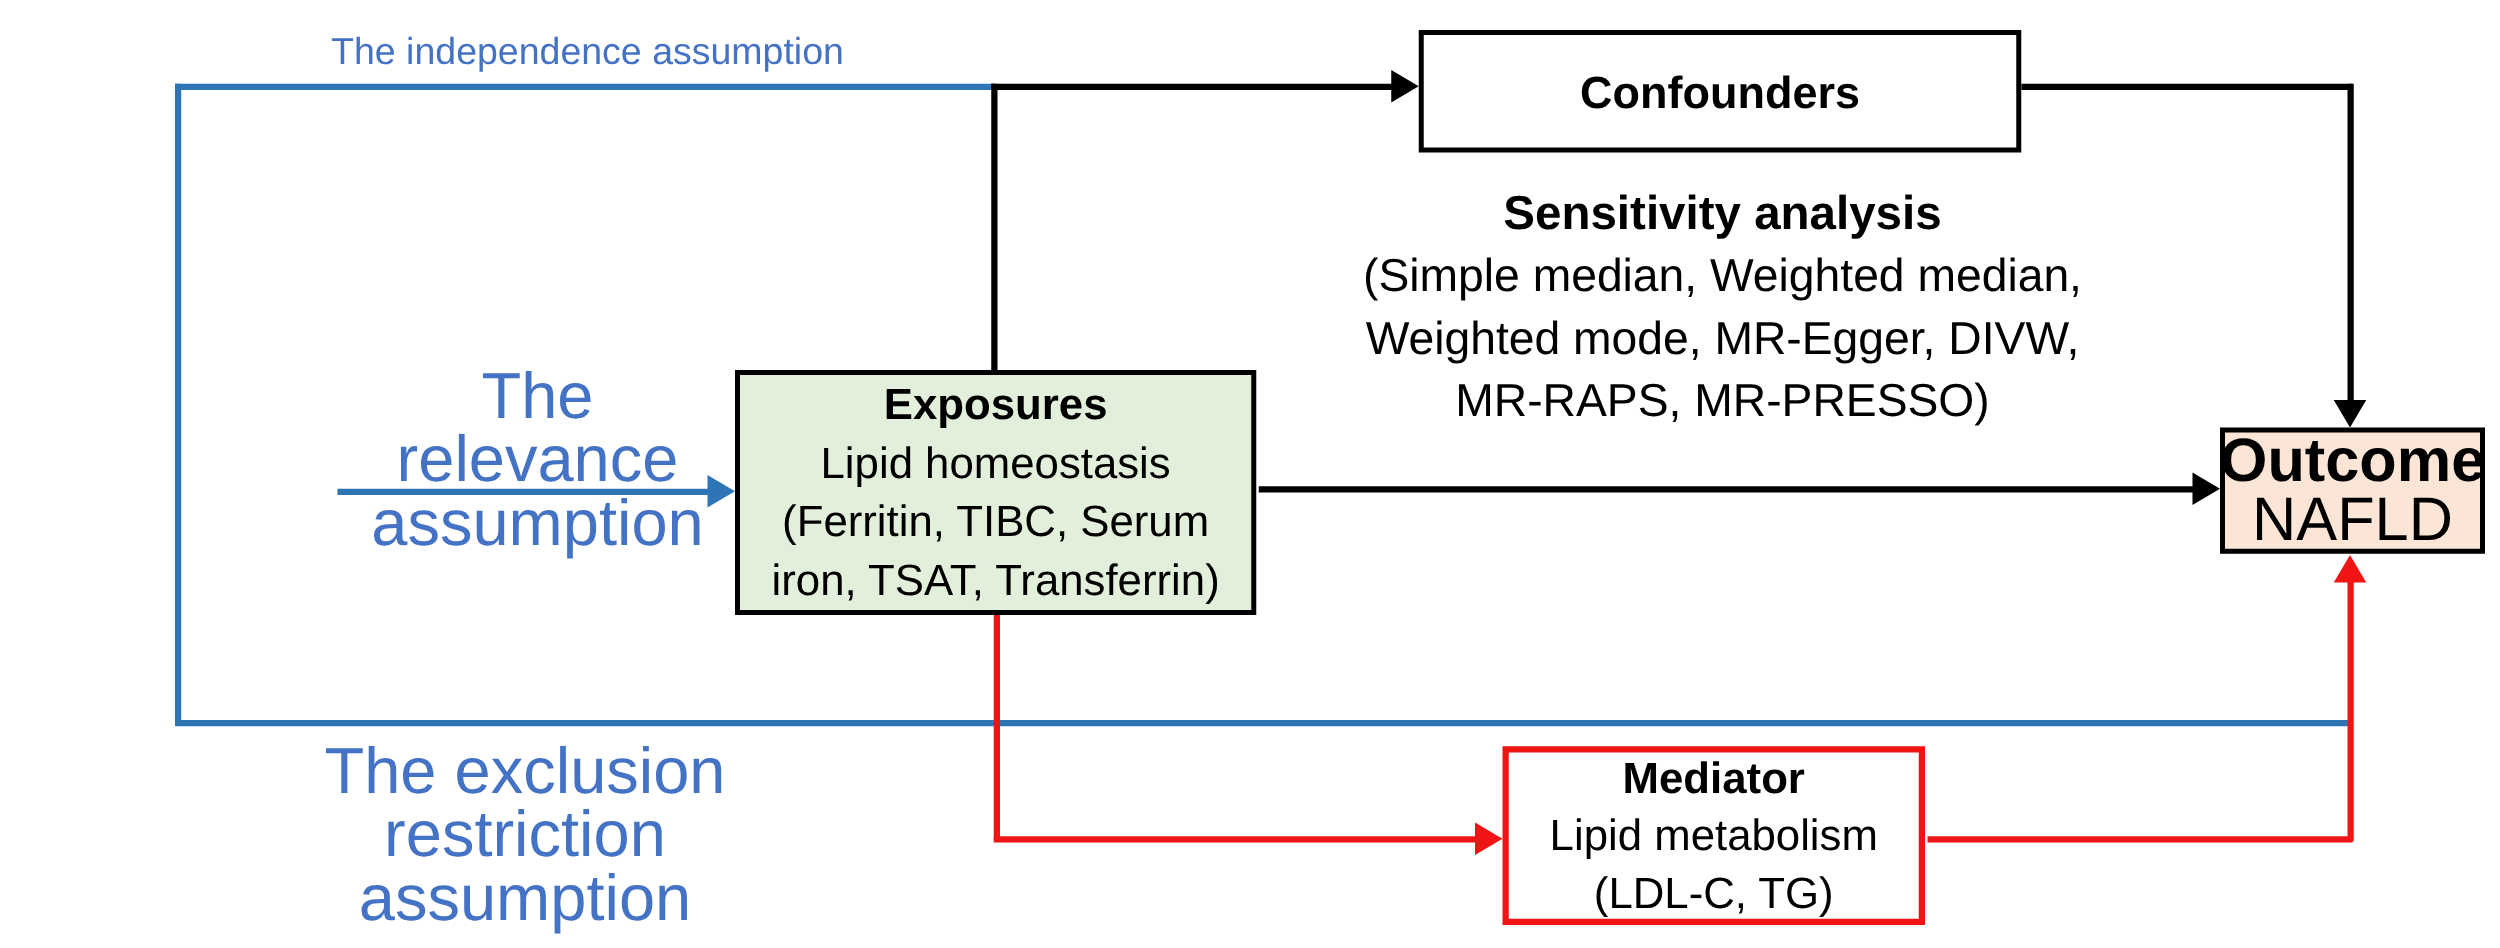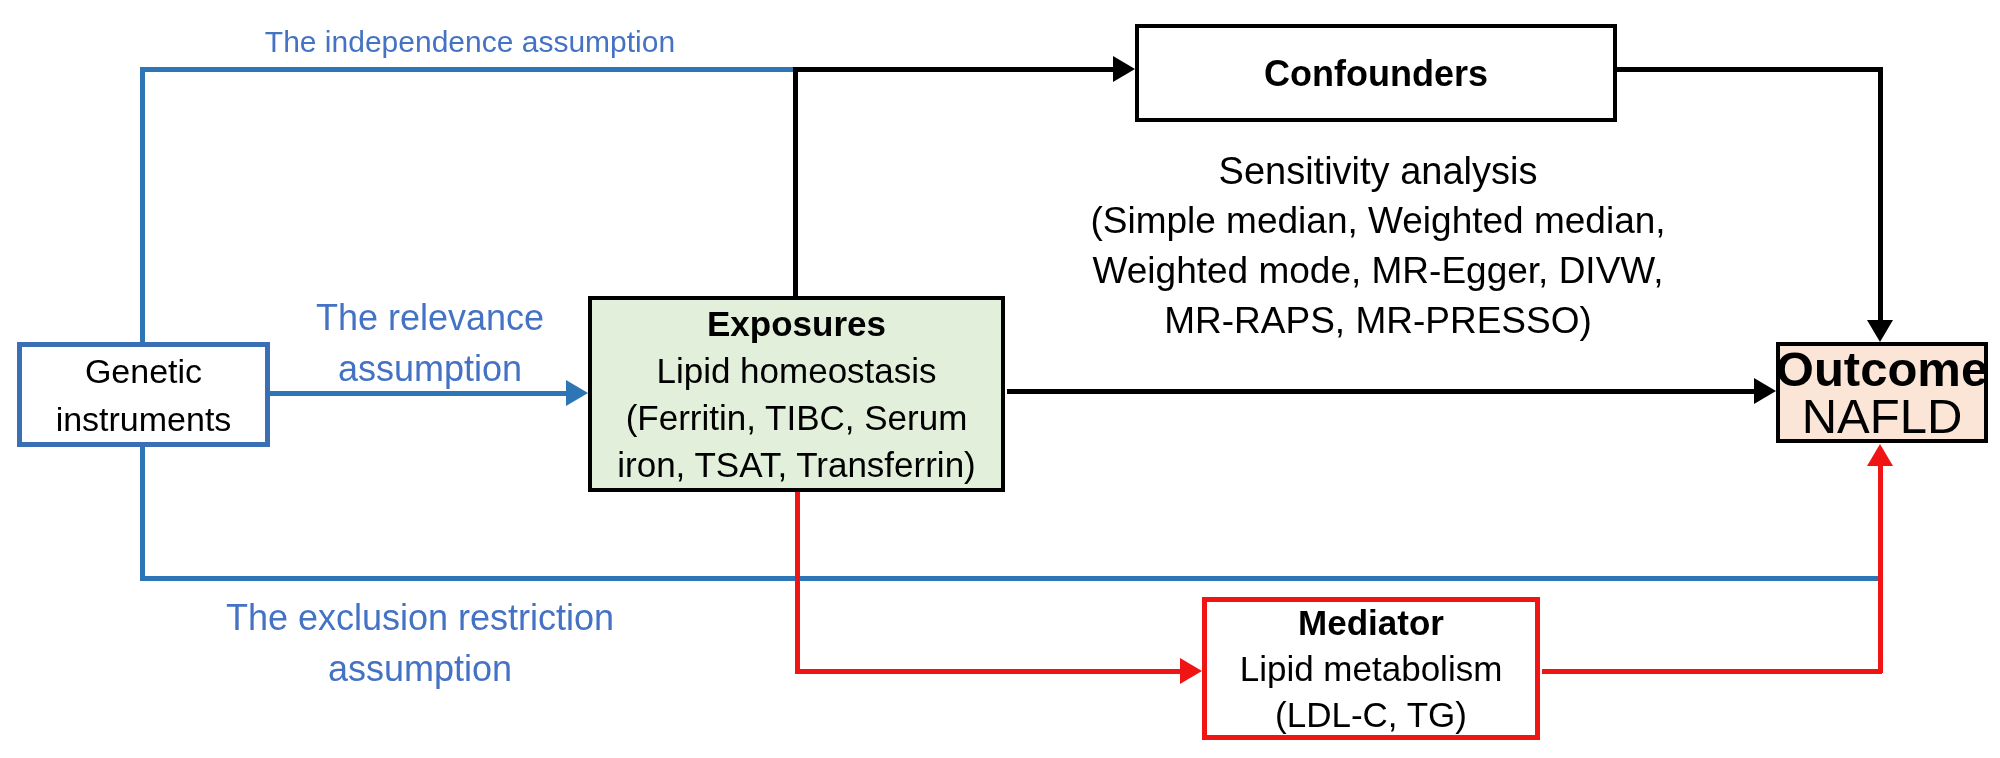--- a/index.html
+++ b/index.html
@@ -44,23 +44,23 @@
     box-sizing:border-box;
   }
   .node .t{font-weight:bold;}
   .box-genetic{left:17px;top:342px;width:253px;height:105px;border:5px solid var(--box-blue-border);font-size:34px;line-height:48px;}
   .box-exposures{left:588px;top:296px;width:417px;height:196px;border:4px solid #000;background:var(--exposures-fill);font-size:35px;line-height:47px;text-align:center;}
   .box-confounders{left:1135px;top:24px;width:482px;height:98px;border:4px solid #000;font-size:36px;line-height:47px;}
   .box-outcome{left:1776px;top:342px;width:212px;height:101px;border:4px solid #000;background:var(--outcome-fill);font-size:49px;line-height:47px;}
   .box-mediator{left:1202px;top:597px;width:338px;height:143px;border:5px solid var(--arrow-red);font-size:35px;line-height:46px;}
   
   .lbl{position:absolute;text-align:center;}
-  .lbl-blue{color:var(--assumption-blue);font-size:36px;line-height:51px;}
+  .lbl-blue{color:var(--assumption-blue);font-size:52px;line-height:51px;}
   .lbl-black{color:#000;font-size:37px;line-height:50px;}
-  .lbl .t{font-weight:normal;font-size:38px;}
+  .lbl .t{font-weight:bold;font-size:38px;}
   .lbl-independence{left:180px;top:16px;width:580px;font-size:30px;}
   .lbl-relevance{left:280px;top:292px;width:300px;}
   .lbl-exclusion{left:170px;top:592px;width:500px;}
   .lbl-sensitivity{left:1048px;top:146px;width:660px;}
   .lbl-primary{left:1128px;top:424px;width:500px;line-height:52px;}
 </style>
 </head>
 <body>
 
 <div class="stage">
@@ -84,24 +84,20 @@
   <div class="arr arr-right black" style="left:1754px;top:378px;"></div>
 
   <div class="vline red" style="left:795px;top:492px;height:180px;"></div>
   <div class="hline red" style="left:795px;top:669px;width:389px;"></div>
   <div class="arr arr-right red" style="left:1180px;top:658px;"></div>
 
   <div class="hline red" style="left:1542px;top:669px;width:340px;"></div>
   <div class="vline red" style="left:1878px;top:460px;height:213px;"></div>
   <div class="arr arr-up red" style="left:1867px;top:444px;"></div>
 
-  <div class="node box-genetic">
-    <div>Genetic</div>
-    <div>instruments</div>
-  </div>
 
   <div class="node box-exposures">
     <div class="t">Exposures</div>
     <div>Lipid homeostasis</div>
     <div>(Ferritin, TIBC, Serum</div>
     <div>iron, TSAT, Transferrin)</div>
   </div>
 
   <div class="node box-confounders">
     <div class="t">Confounders</div>

